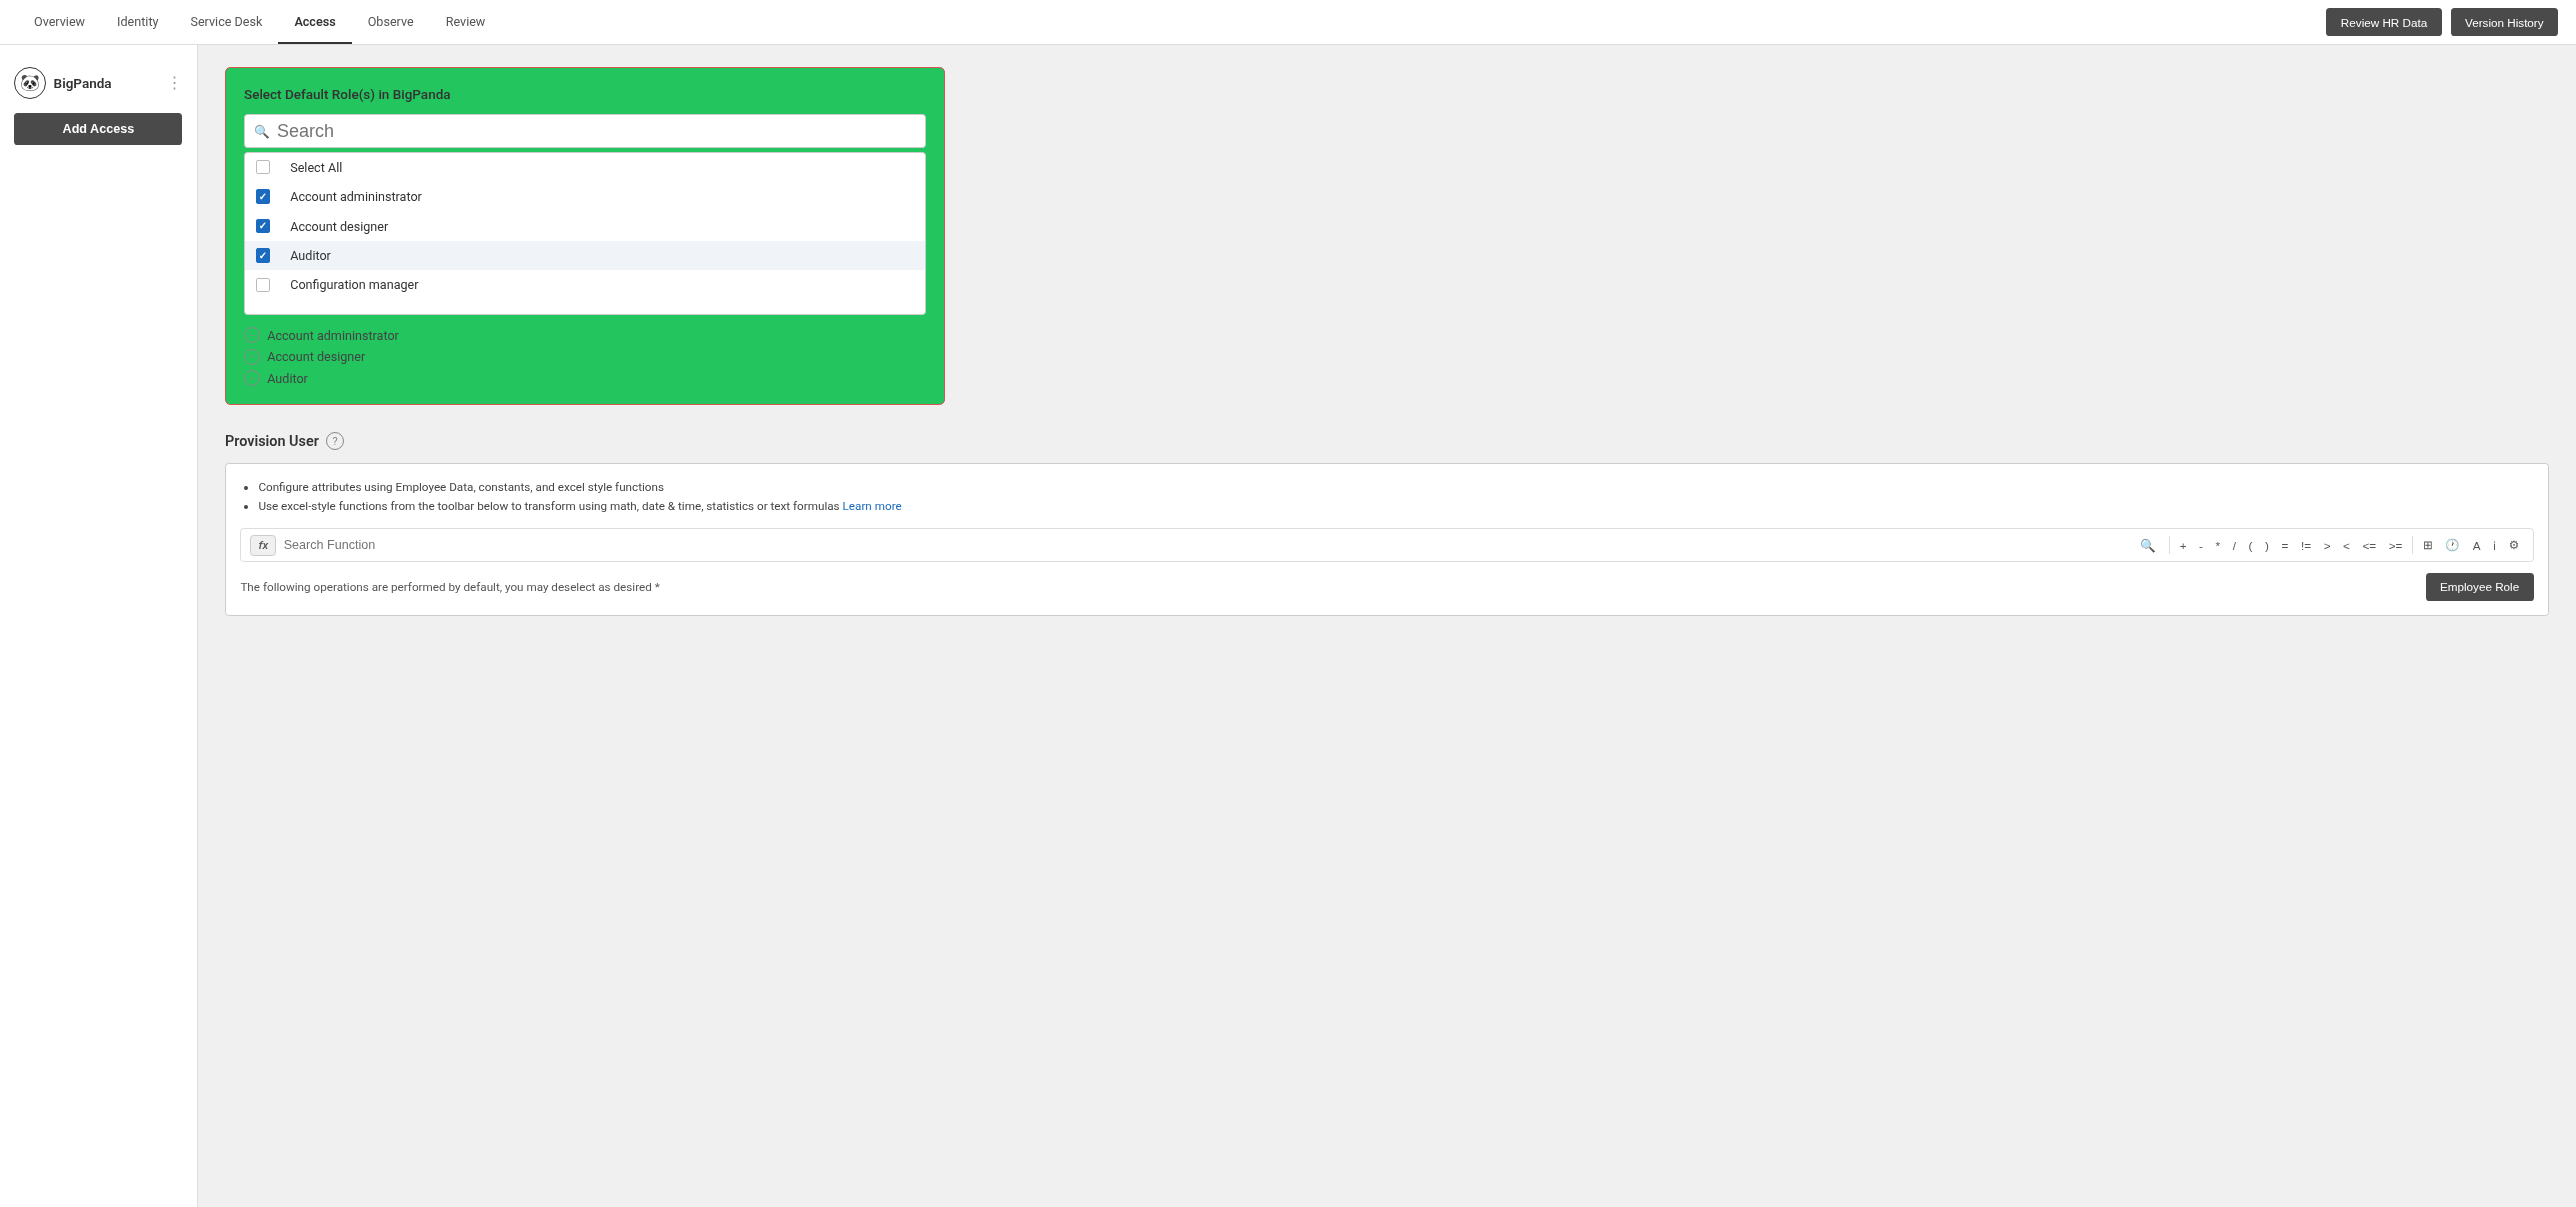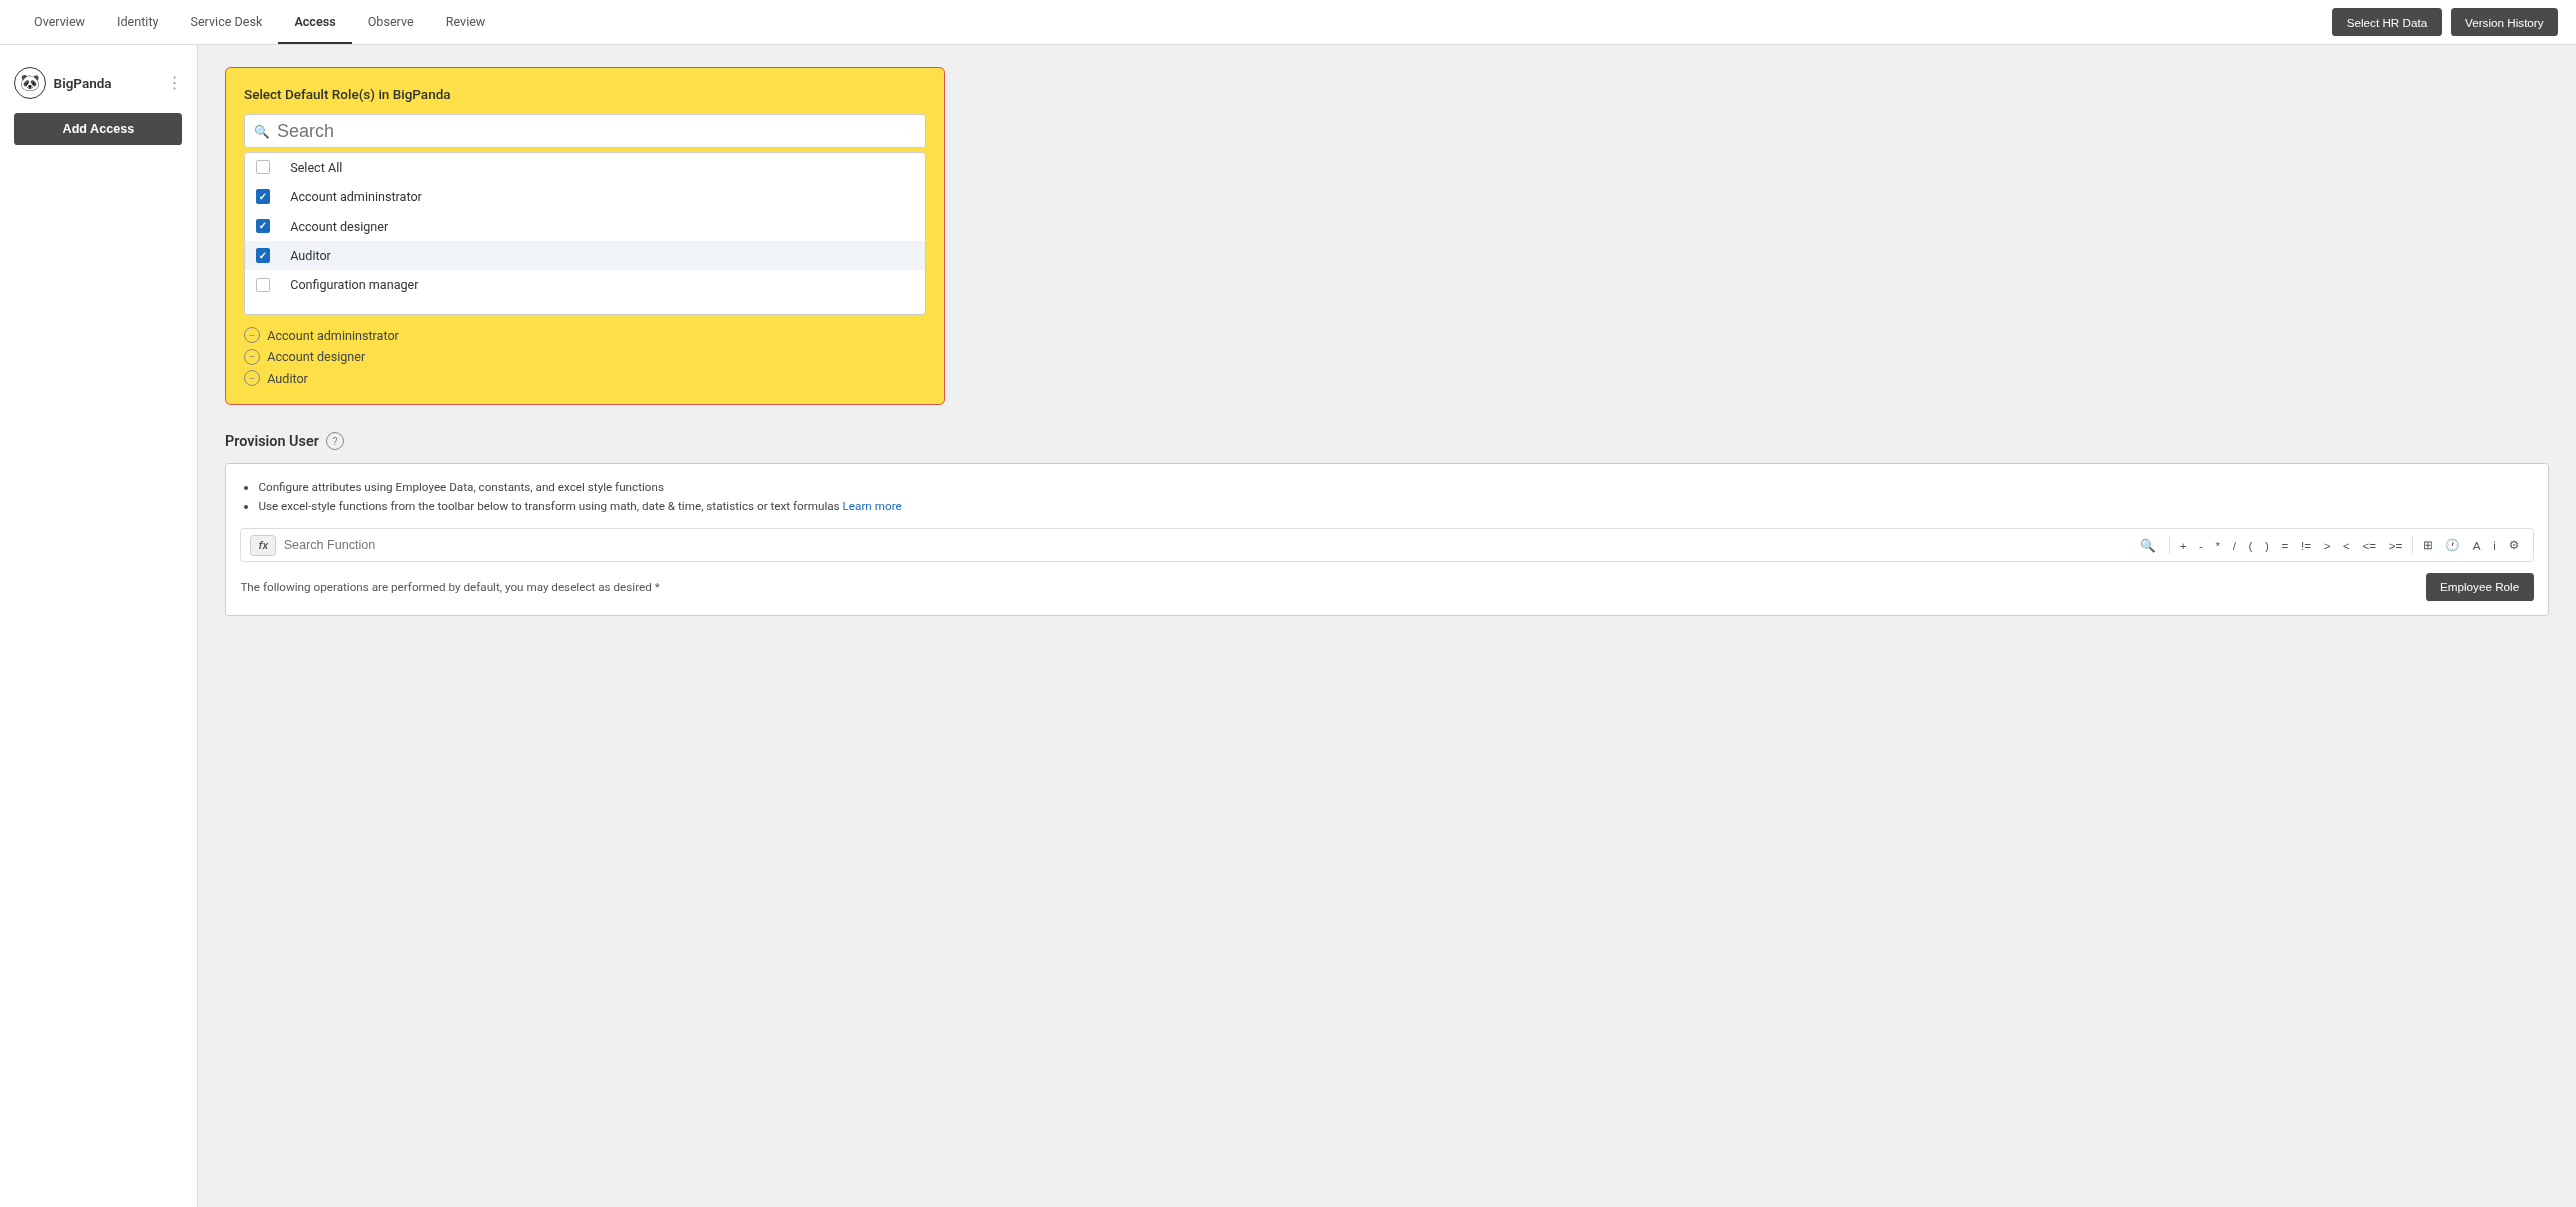--- a/index.html
+++ b/index.html
@@ -113,21 +113,21 @@
     
     .main-content {
       flex: 1;
       padding: 21.6px 27px;
       background: #f0f0f0;
       overflow-y: auto;
     }
 
     
     .role-selection-box {
-      background: #fde047;
+      background: #22c55e;
       border: 1.8px solid #d9534f;
       border-radius: 5.4px;
       padding: 18px;
       max-width: 720px;
       margin-bottom: 27px;
     }
     .role-selection-title {
       font-size: 13.5px;
       font-weight: 500;
       color: #333;
@@ -360,21 +360,21 @@
 <nav class="top-nav">
   <div class="top-nav-left">
     <div class="nav-tab">Overview</div>
     <div class="nav-tab">Identity</div>
     <div class="nav-tab">Service Desk</div>
     <div class="nav-tab active">Access</div>
     <div class="nav-tab">Observe</div>
     <div class="nav-tab">Review</div>
   </div>
   <div class="top-nav-right">
-    <button class="btn-dark">Select HR Data</button>
+    <button class="btn-dark">Review HR Data</button>
     <button class="btn-dark">Version History</button>
   </div>
 </nav>
 
 <div class="layout">
 
   <aside class="sidebar">
     <div class="sidebar-header">
       <div class="sidebar-brand">
         <div class="panda-icon">🐼</div>

